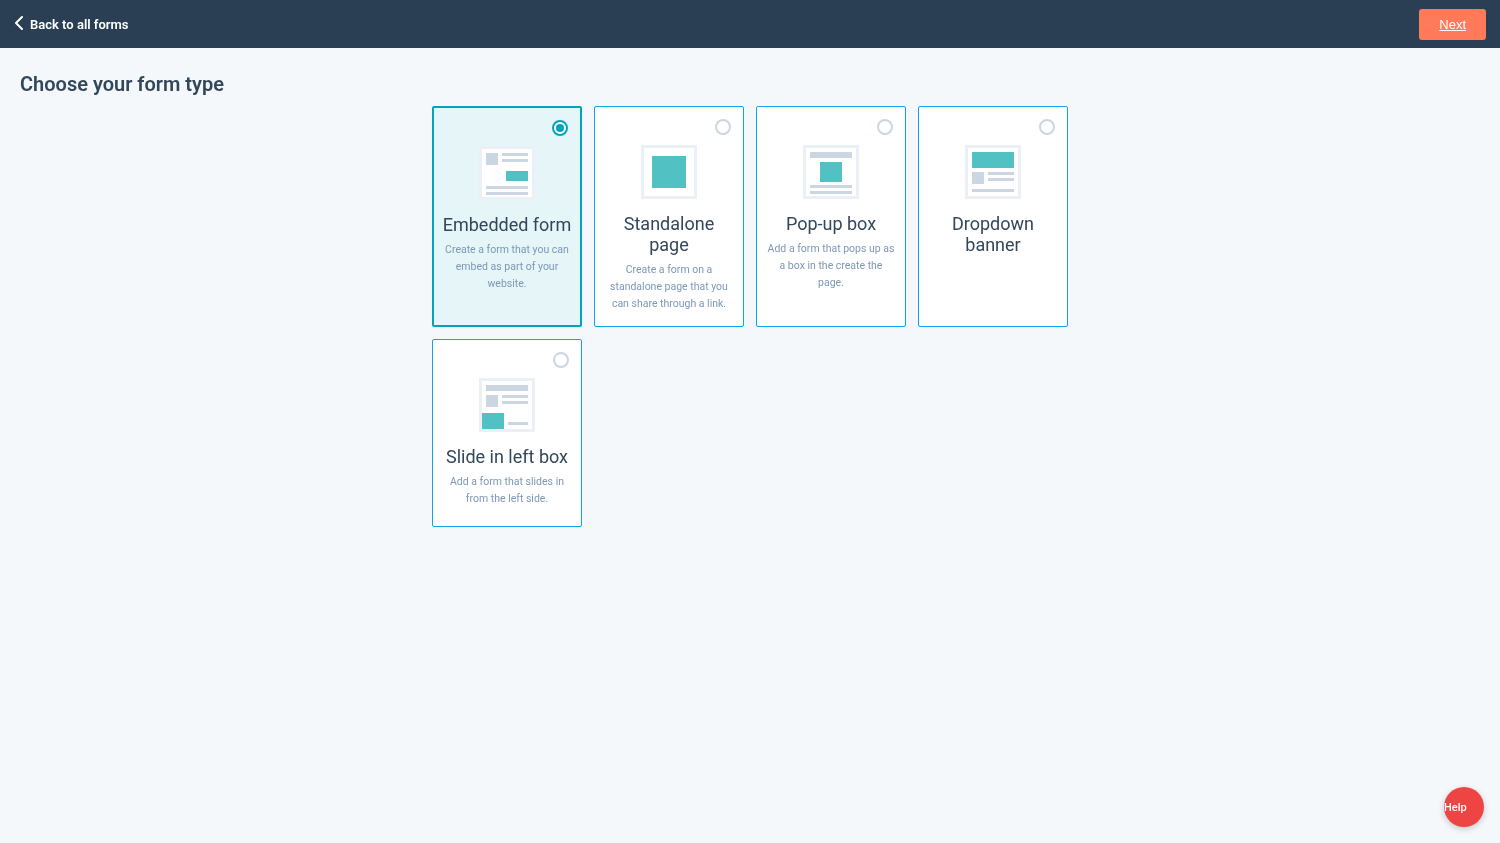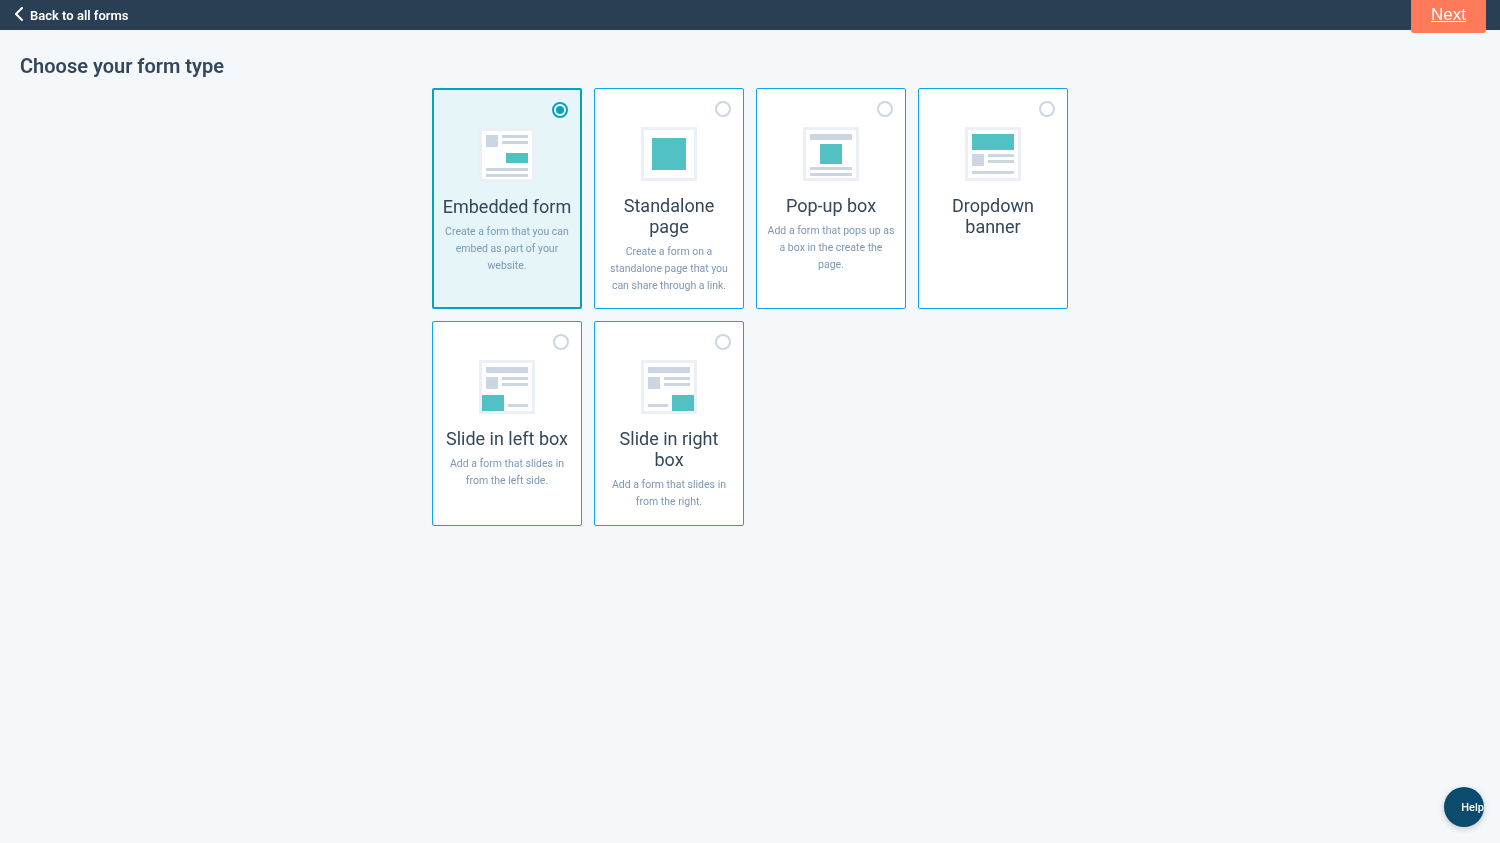--- a/index.html
+++ b/index.html
@@ -6,42 +6,42 @@
   html, body { width: 100%; height: 100%; }
   body {
     font-family: -apple-system, BlinkMacSystemFont, "Segoe UI", Roboto, Helvetica, Arial, sans-serif;
     background: #f5f8fa;
     color: #33475b;
   }
 
   
   .topbar {
     background: #2a3f54;
-    height: 30px;
+    height: 48px;
     display: flex;
     align-items: center;
     justify-content: space-between;
     padding: 0 14px;
   }
   .back-link {
     display: flex;
     align-items: center;
     color: #ffffff;
     font-size: 13px;
     font-weight: 600;
     cursor: pointer;
     gap: 6px;
   }
   .back-link svg { width: 10px; height: 14px; }
   .next-btn {
     background: #ff7a59;
     color: #ffffff;
     border: none;
     border-radius: 3px;
-    font-size: 17px;
+    font-size: 13px;
     font-weight: 500;
     padding: 8px 20px;
     cursor: pointer;
     text-decoration: underline;
   }
 
   
   .main { padding: 24px 20px 40px; }
   .page-title {
     font-size: 20px;
@@ -182,25 +182,25 @@
     padding: 0 2px;
   }
 
   
   .help-bubble {
     position: fixed;
     right: 16px;
     bottom: 16px;
     width: 40px;
     height: 40px;
-    background: #0c4a6e;
+    background: #ef4444;
     border-radius: 50%;
     display: flex;
     align-items: center;
-    justify-content: flex-end;
+    justify-content: flex-start;
     color: #ffffff;
     font-size: 11px;
     font-weight: 500;
     cursor: pointer;
     box-shadow: 0 2px 6px rgba(0,0,0,0.2);
   }
 </style>
 </head>
 <body>
 
@@ -283,35 +283,20 @@
             <div class="sq"></div>
             <div class="l1"></div>
             <div class="l2"></div>
             <div class="accent"></div>
             <div class="l3"></div>
         </div>
         <div class="card-title">Slide in left box</div>
         <div class="card-desc">Add a form that slides in from the left side.</div>
       </div>
 
-      <div class="card">
-        <div class="radio">
-            <div class="dot"></div>
-          </div>
-        <div class="thumb slideright">
-          <div class="row1"></div>
-            <div class="sq"></div>
-            <div class="l1"></div>
-            <div class="l2"></div>
-            <div class="accent"></div>
-            <div class="l3"></div>
-        </div>
-        <div class="card-title">Slide in right box</div>
-        <div class="card-desc">Add a form that slides in from the right.</div>
-      </div>
 
     </div>
   </div>
 </div>
 
 <div class="help-bubble">
   <span>Help</span>
 </div>
 
 </body></html>

